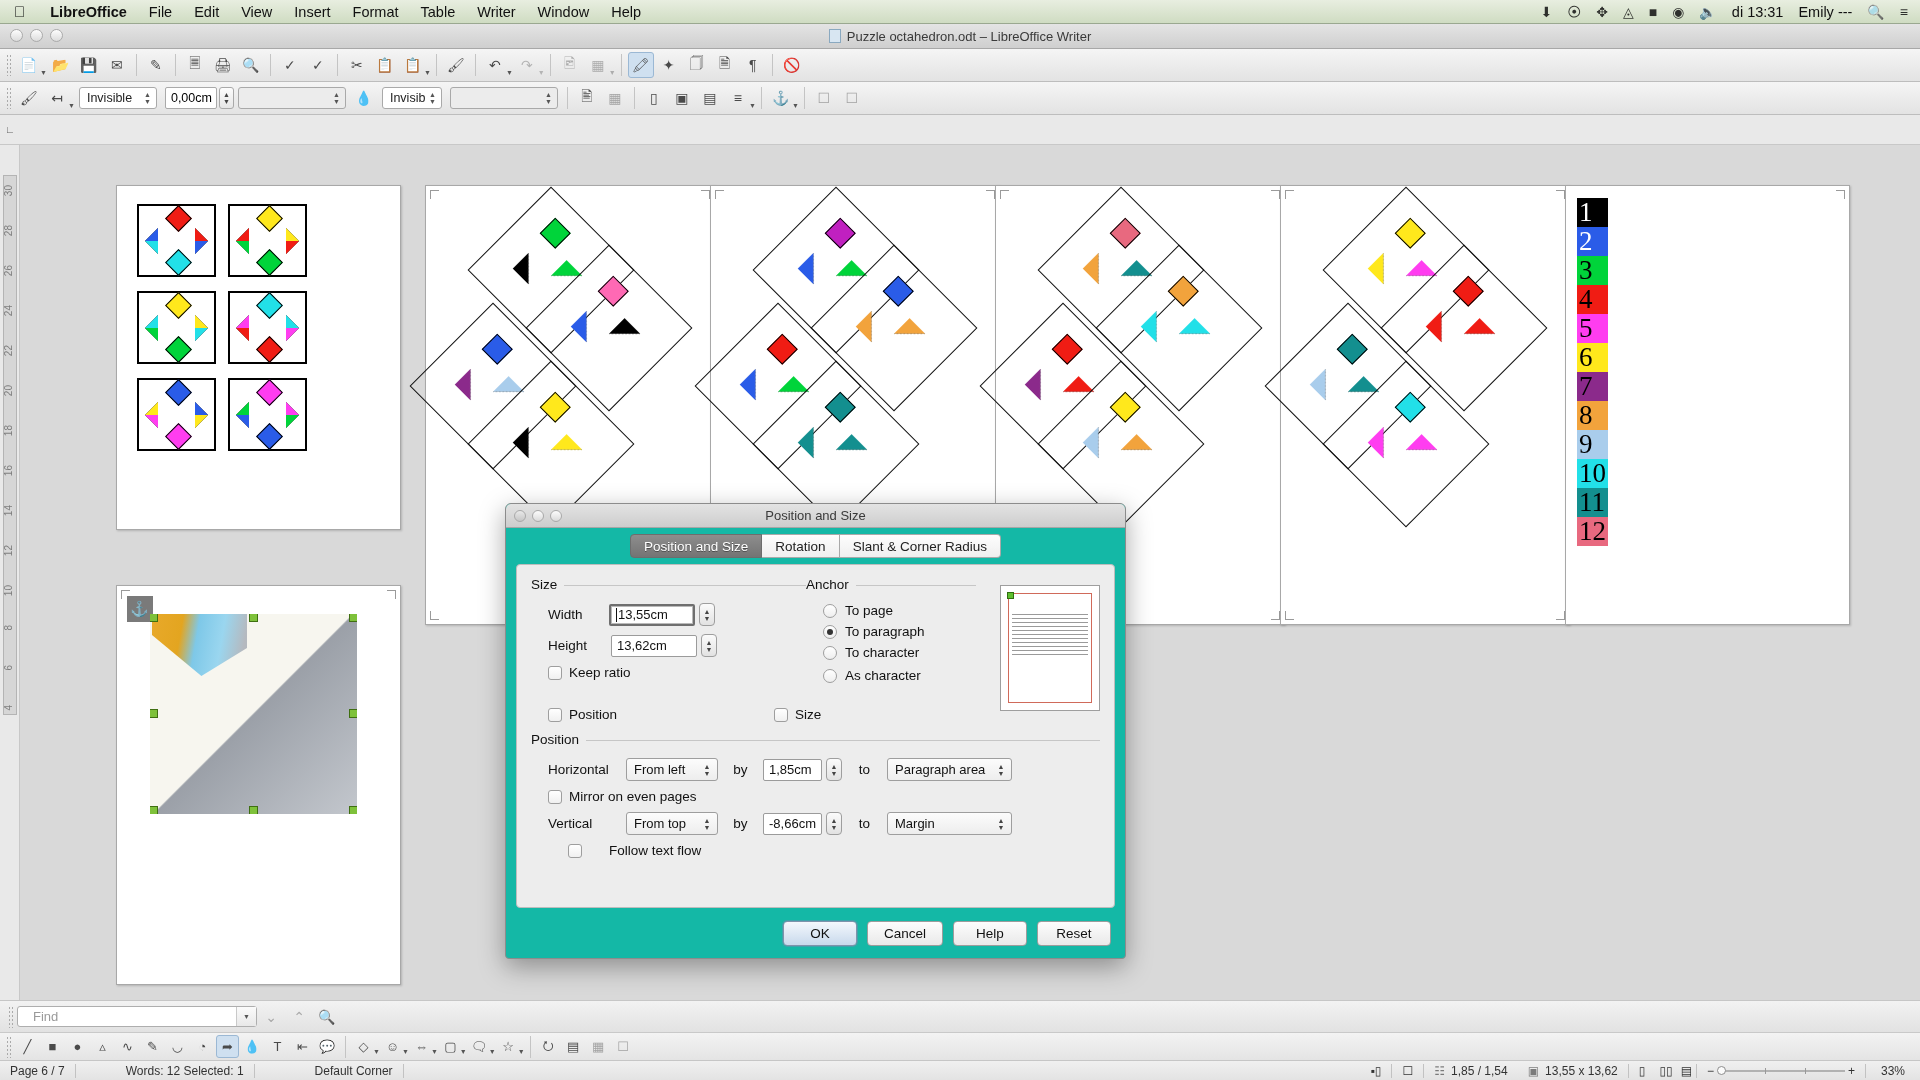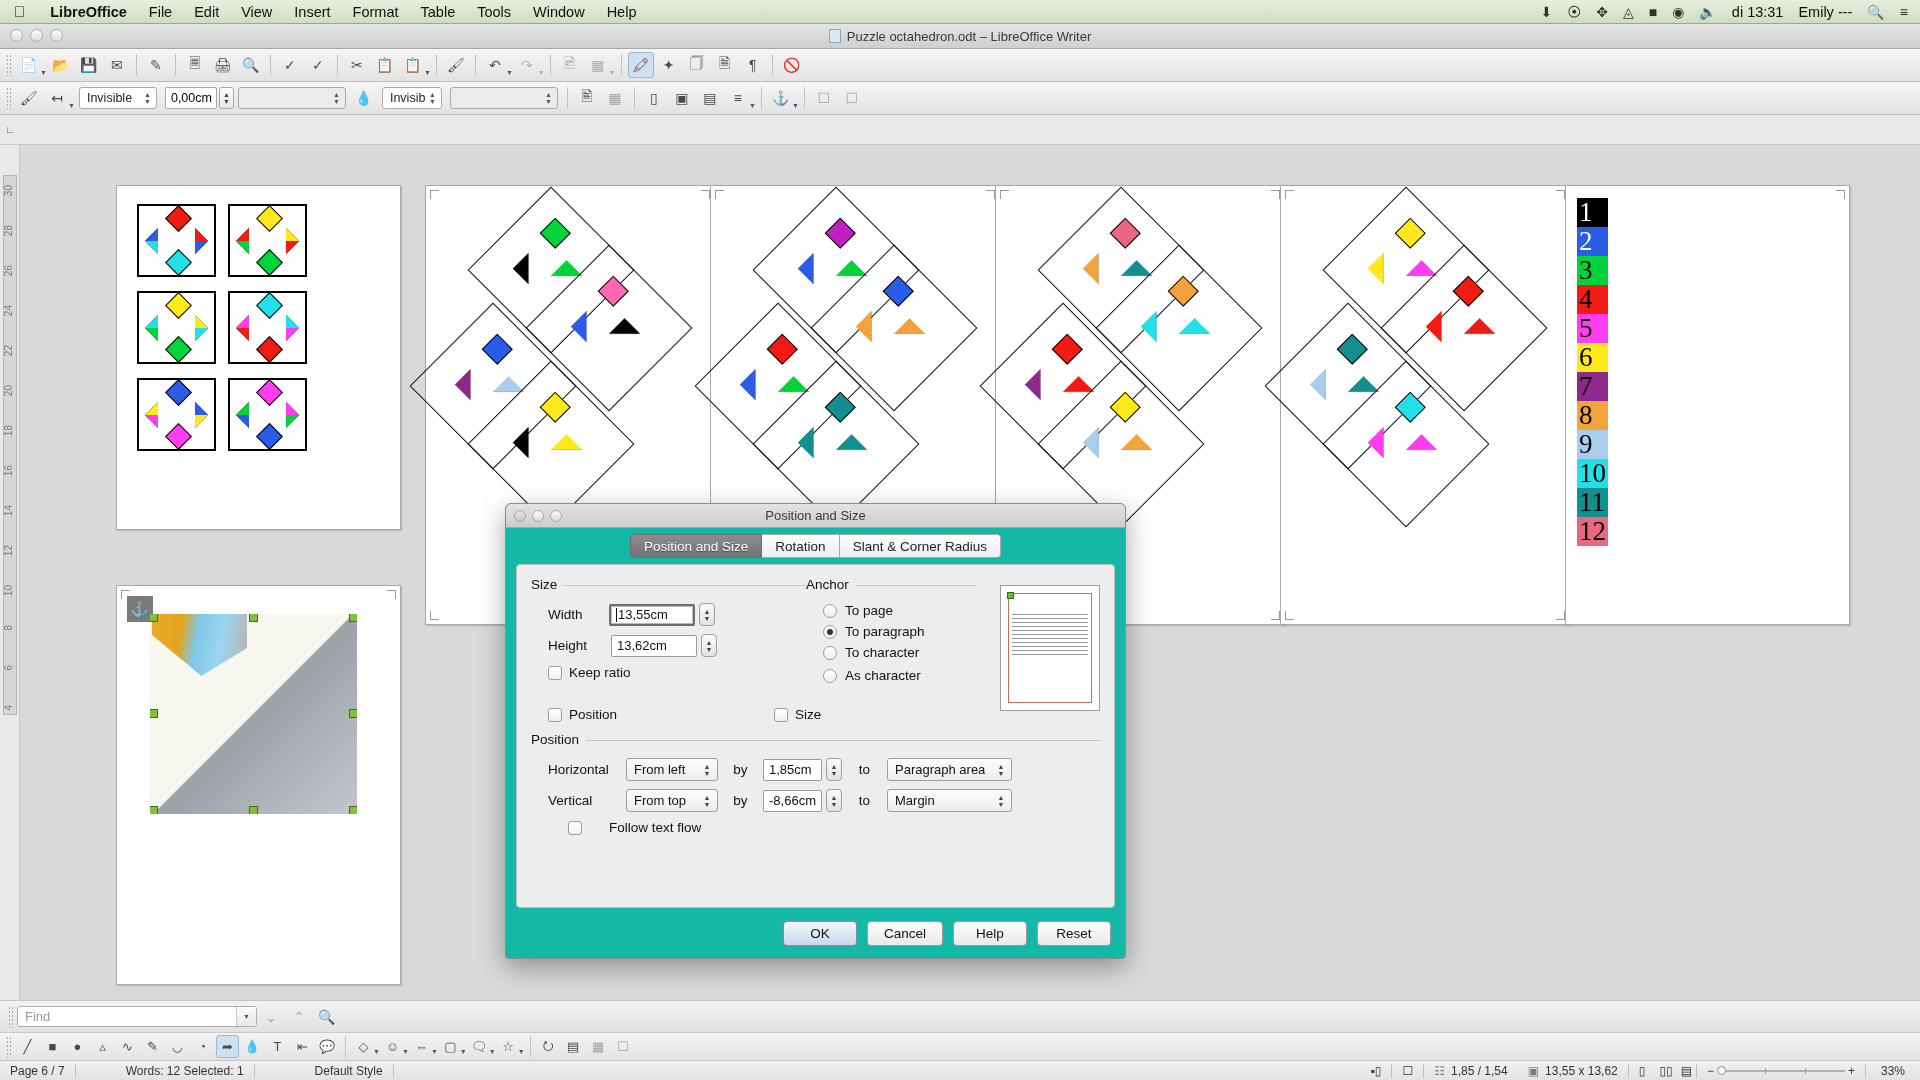--- a/index.html
+++ b/index.html
@@ -167,21 +167,21 @@
   }
 
   
   #findbar {
     position:absolute; left:0; top:1000px; width:1920px; height:32px;
     background:linear-gradient(to bottom,#f2f2f2,#e2e2e2);
     border-top:1px solid #c6c6c6; display:flex; align-items:center; padding-left:8px;
   }
   #findinput {
     width:240px;height:21px;border:1px solid #aeaeae;background:#fff;border-radius:3px;
-    display:flex;align-items:center;padding-left:7px;font-size:13px;color:#9a9a9a;
+    display:flex;align-items:center;padding-left:15px;font-size:13px;color:#9a9a9a;
   }
   #findinput .drop {
     margin-left:auto;width:20px;height:19px;border-left:1px solid #c9c9c9;
     display:flex;align-items:center;justify-content:center;font-size:7px;color:#555;
     background:linear-gradient(to bottom,#fbfbfb,#e8e8e8);
   }
 
   
   #drawbar {
     position:absolute; left:0; top:1032px; width:1920px; height:28px;
@@ -303,21 +303,21 @@
 
 <div id="macbar">
   <span class="apple"></span>
   <span class="mi bold">LibreOffice</span>
   <span class="mi">File</span>
   <span class="mi">Edit</span>
   <span class="mi">View</span>
   <span class="mi">Insert</span>
   <span class="mi">Format</span>
   <span class="mi">Table</span>
-  <span class="mi">Tools</span>
+  <span class="mi">Writer</span>
   <span class="mi">Window</span>
   <span class="mi">Help</span>
   <span class="spacer"></span>
   <div class="tray">
     <span class="ico">⬇</span>
     <span class="ico">⦿</span>
     <span class="ico">✥</span>
     <span class="ico">◬</span>
     <span class="ico">■</span>
     <span class="ico">◉</span>
@@ -702,21 +702,21 @@
   <span class="tbtn">▤</span>
   <span class="tbtn" style="opacity:.45">▦</span>
   <span class="tbtn" style="opacity:.45">☐</span>
 </div>
 
 <div id="statusbar">
   <span class="seg">Page 6 / 7</span>
   <span class="div"></span>
   <span class="seg" style="padding-left:50px">Words: 12 Selected: 1</span>
   <span class="div"></span>
-  <span class="seg" style="padding-left:60px">Default Style</span>
+  <span class="seg" style="padding-left:60px">Default Corner</span>
   <span class="div"></span>
   <span class="flex"></span>
   <span class="seg">▪▯</span>
   <span class="div"></span>
   <span class="seg">☐</span>
   <span class="div"></span>
   <span class="seg">
     <span style="margin-right:6px;opacity:.6">☷</span>
     <span>1,85 / 1,54</span>
   </span>
@@ -850,20 +850,25 @@
           <span>1,85cm</span>
         </span>
         <span class="spin2">▲<br>▼</span>
         <span class="lbl" style="width:45px;text-align:center">to</span>
         <span class="selbox" style="width:125px">
           <span>Paragraph area</span>
           <span class="arrs">▲<br>▼</span>
         </span>
       </div>
 
+      <div class="row">
+        <span style="width:17px"></span>
+        <span class="chk"></span>
+        <span class="lbl">Mirror on even pages</span>
+      </div>
 
       <div class="row">
         <span class="lbl" style="width:95px;padding-left:17px;">Vertical</span>
         <span class="selbox" style="width:92px">
           <span>From top</span>
           <span class="arrs">▲<br>▼</span>
         </span>
         <span class="lbl" style="width:45px;text-align:center">by</span>
         <span class="tin" style="width:59px;overflow:hidden">
           <span>-8,66cm</span>

